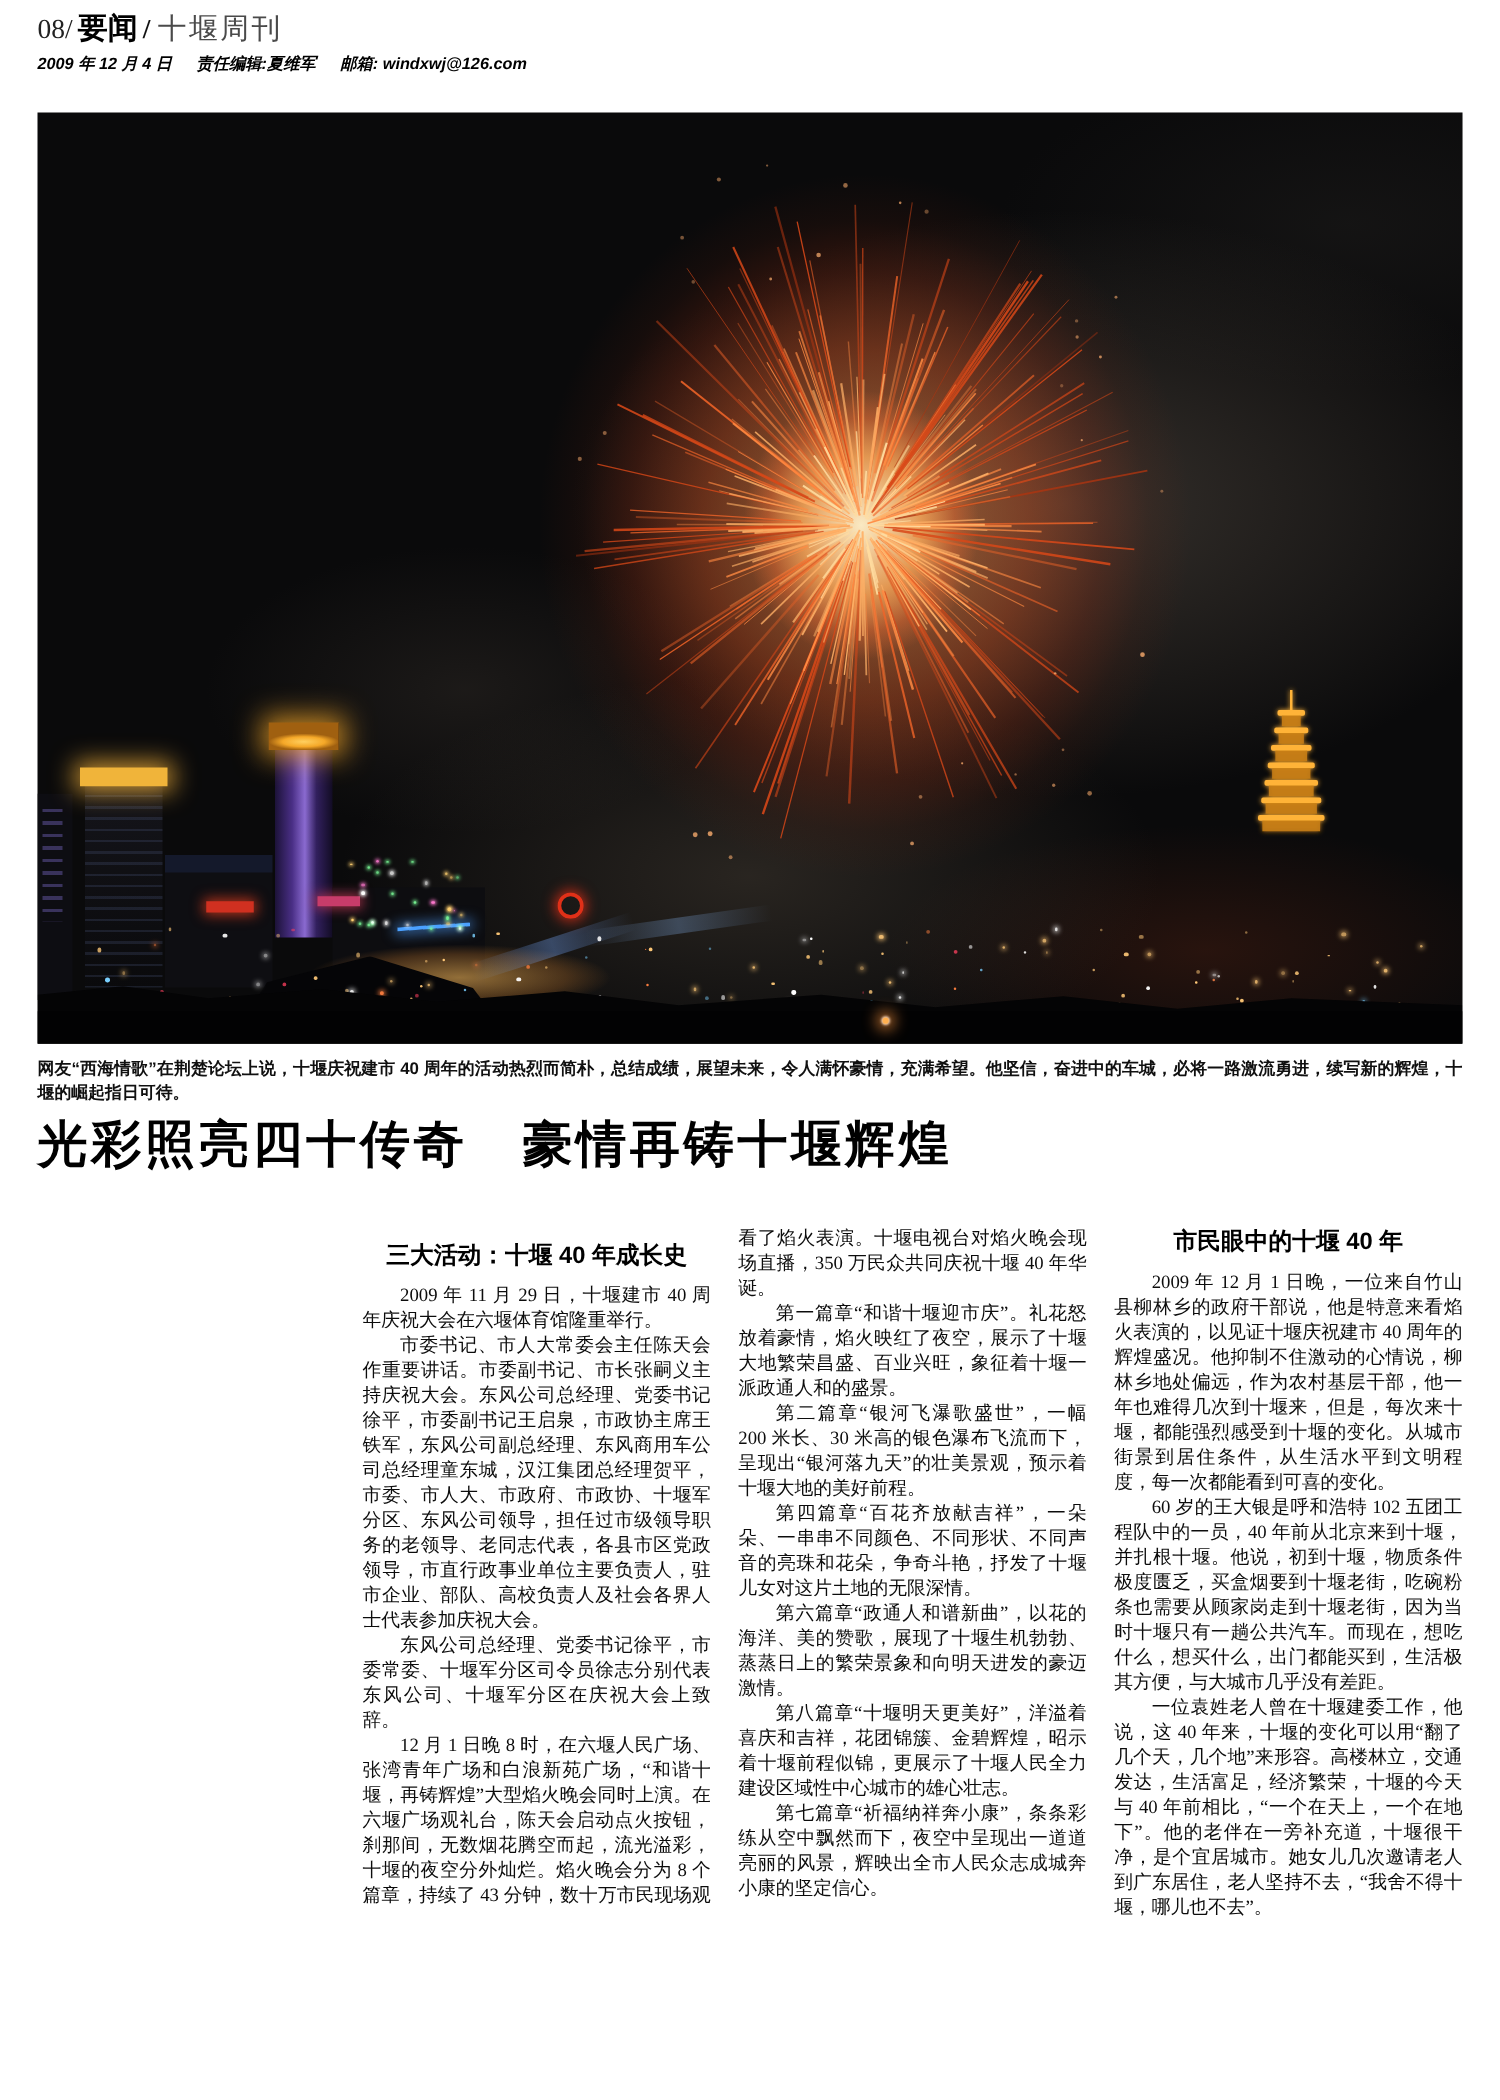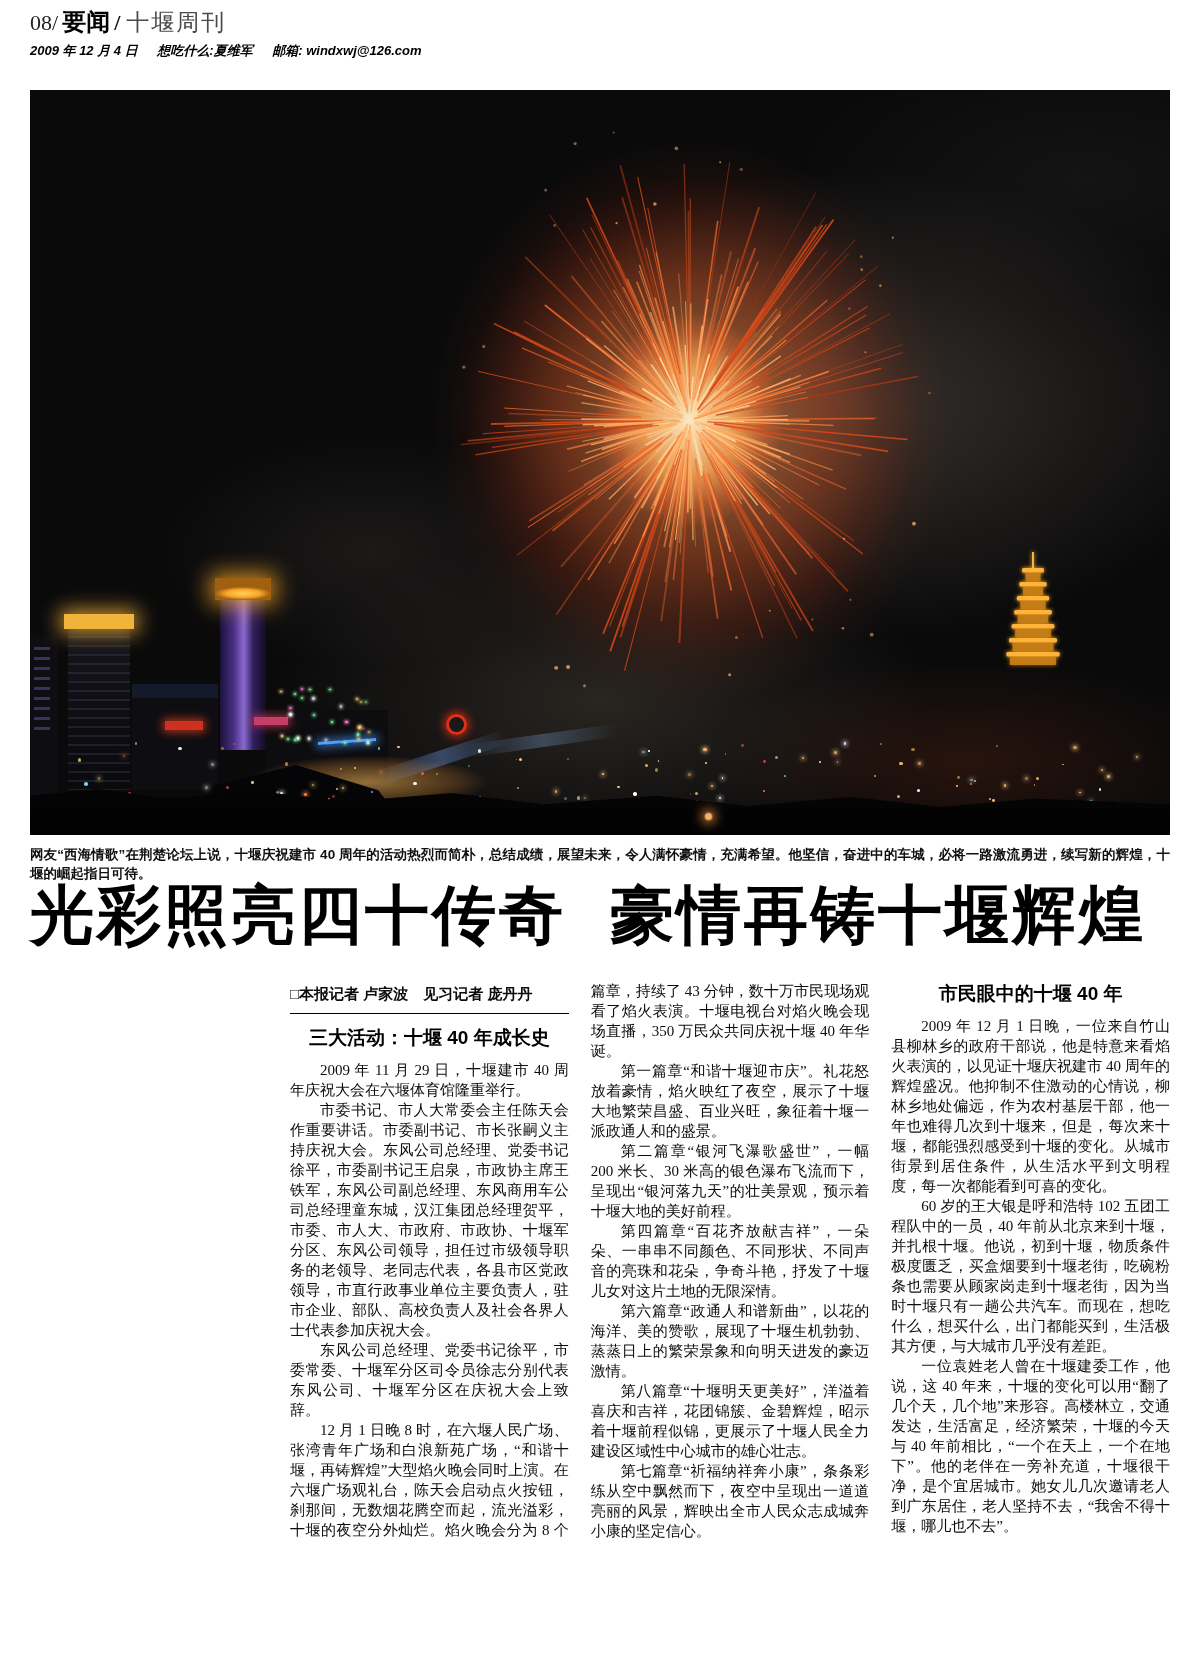--- a/index.html
+++ b/index.html
@@ -65,21 +65,21 @@
   .silhouette{left:0;right:0;bottom:0;height:56px;background:#040405;
     clip-path:polygon(0 30%,6% 18%,12% 35%,20% 22%,28% 40%,37% 25%,45% 45%,55% 30%,63% 48%,72% 32%,80% 50%,88% 35%,100% 45%,100% 100%,0 100%);}
   .silhouette2{left:0;right:0;bottom:0;height:26px;background:#020203;}
   .bright-dot{left:676px;bottom:16px;width:5px;height:5px;border-radius:50%;background:#ffb050;
     box-shadow:0 0 12px 4px rgba(255,150,60,.9), 0 0 2px 1px #fff;}
   #dots div{position:absolute;border-radius:50%;}
   
   .caption{position:absolute;left:30px;top:845px;width:1140px;margin:0;
     font:600 13.5px/19px "Liberation Sans","DejaVu Sans",sans-serif;color:#101010;text-align:justify;}
   .headline{position:absolute;left:30px;top:882px;margin:0;white-space:nowrap;
-    font-family:"Liberation Serif","DejaVu Serif",serif;font-weight:900;font-size:64px;line-height:68px;
+    font-family:"Liberation Serif","DejaVu Serif",serif;font-weight:900;font-size:40px;line-height:68px;
     letter-spacing:3px;color:#000;}
   .headline .hl2{margin-left:44px;}
   
   .article{position:absolute;left:290px;top:981px;width:880px;height:698px;overflow:hidden;
     column-count:3;column-gap:22px;text-align:justify;
     font:15px/20px "Liberation Serif","DejaVu Serif",serif;color:#0c0c0c;}
   .article p{margin:0;text-indent:2em;}
   .article .byline{font:700 15px/22px "Liberation Sans","DejaVu Sans",sans-serif;text-indent:0;
     border-bottom:1.5px solid #000;padding:2px 0 8px;margin:0 0 8px;break-inside:avoid;}
   .article h3{font:700 19px/26px "Liberation Sans","DejaVu Sans",sans-serif;text-align:center;
@@ -89,21 +89,21 @@
 <body>
 
 <div class="page">
 
   <header class="hdr">
     <div class="masthead">
       <span class="pageno">08/</span><span class="section">要闻</span><span class="slash">/</span><span class="pub">十堰周刊</span>
     </div>
     <div class="meta">
       <span>2009 年 12 月 4 日</span>
-      <span>想吃什么:夏维军</span>
+      <span>责任编辑:夏维军</span>
       <span>邮箱: windxwj@126.com</span>
     </div>
   </header>
 
   <figure class="photo">
     <div class="fw-glow"></div>
     <div class="fw-core"></div>
     <svg class="fwsvg" id="fw-svg" viewBox="0 0 1140 745">
       <defs>
         <filter id="glow" x="-50%" y="-50%" width="200%" height="200%">
@@ -599,21 +599,20 @@
     <div class="bright-dot"></div>
   </figure>
 
   <p class="caption">网友“西海情歌”在荆楚论坛上说，十堰庆祝建市 40 周年的活动热烈而简朴，总结成绩，展望未来，令人满怀豪情，充满希望。他坚信，奋进中的车城，必将一路激流勇进，续写新的辉煌，十堰的崛起指日可待。</p>
 
   <h1 class="headline">
     <span>光彩照亮四十传奇</span><span class="hl2">豪情再铸十堰辉煌</span>
   </h1>
 
   <section class="article" id="article-flow">
-      <div class="byline">□本报记者 卢家波　见习记者 庞丹丹</div>
       <h3>三大活动：十堰 40 年成长史</h3>
       <p>2009 年 11 月 29 日，十堰建市 40 周年庆祝大会在六堰体育馆隆重举行。</p>
       <p>市委书记、市人大常委会主任陈天会作重要讲话。市委副书记、市长张嗣义主持庆祝大会。东风公司总经理、党委书记徐平，市委副书记王启泉，市政协主席王铁军，东风公司副总经理、东风商用车公司总经理童东城，汉江集团总经理贺平，市委、市人大、市政府、市政协、十堰军分区、东风公司领导，担任过市级领导职务的老领导、老同志代表，各县市区党政领导，市直行政事业单位主要负责人，驻市企业、部队、高校负责人及社会各界人士代表参加庆祝大会。</p>
       <p>东风公司总经理、党委书记徐平，市委常委、十堰军分区司令员徐志分别代表东风公司、十堰军分区在庆祝大会上致辞。</p>
       <p>12 月 1 日晚 8 时，在六堰人民广场、张湾青年广场和白浪新苑广场，“和谐十堰，再铸辉煌”大型焰火晚会同时上演。在六堰广场观礼台，陈天会启动点火按钮，刹那间，无数烟花腾空而起，流光溢彩，十堰的夜空分外灿烂。焰火晚会分为 8 个篇章，持续了 43 分钟，数十万市民现场观看了焰火表演。十堰电视台对焰火晚会现场直播，350 万民众共同庆祝十堰 40 年华诞。</p>
       <p>第一篇章“和谐十堰迎市庆”。礼花怒放着豪情，焰火映红了夜空，展示了十堰大地繁荣昌盛、百业兴旺，象征着十堰一派政通人和的盛景。</p>
       <p>第二篇章“银河飞瀑歌盛世”，一幅 200 米长、30 米高的银色瀑布飞流而下，呈现出“银河落九天”的壮美景观，预示着十堰大地的美好前程。</p>
       <p>第四篇章“百花齐放献吉祥”，一朵朵、一串串不同颜色、不同形状、不同声音的亮珠和花朵，争奇斗艳，抒发了十堰儿女对这片土地的无限深情。</p>
       <p>第六篇章“政通人和谱新曲”，以花的海洋、美的赞歌，展现了十堰生机勃勃、蒸蒸日上的繁荣景象和向明天进发的豪迈激情。</p>
       <p>第八篇章“十堰明天更美好”，洋溢着喜庆和吉祥，花团锦簇、金碧辉煌，昭示着十堰前程似锦，更展示了十堰人民全力建设区域性中心城市的雄心壮志。</p>

